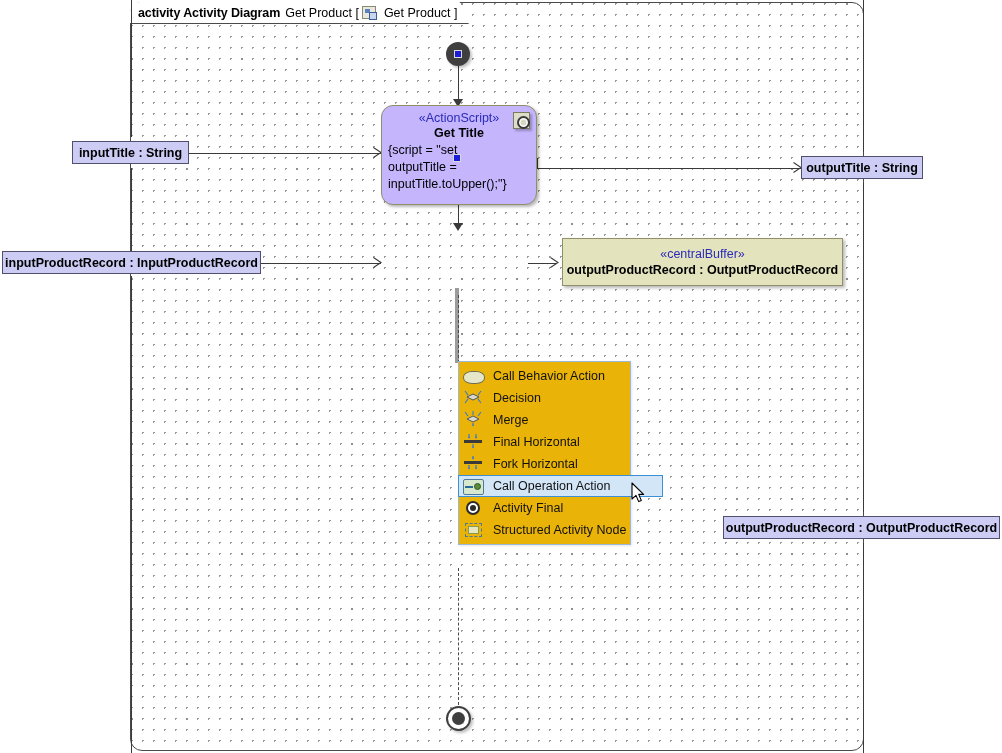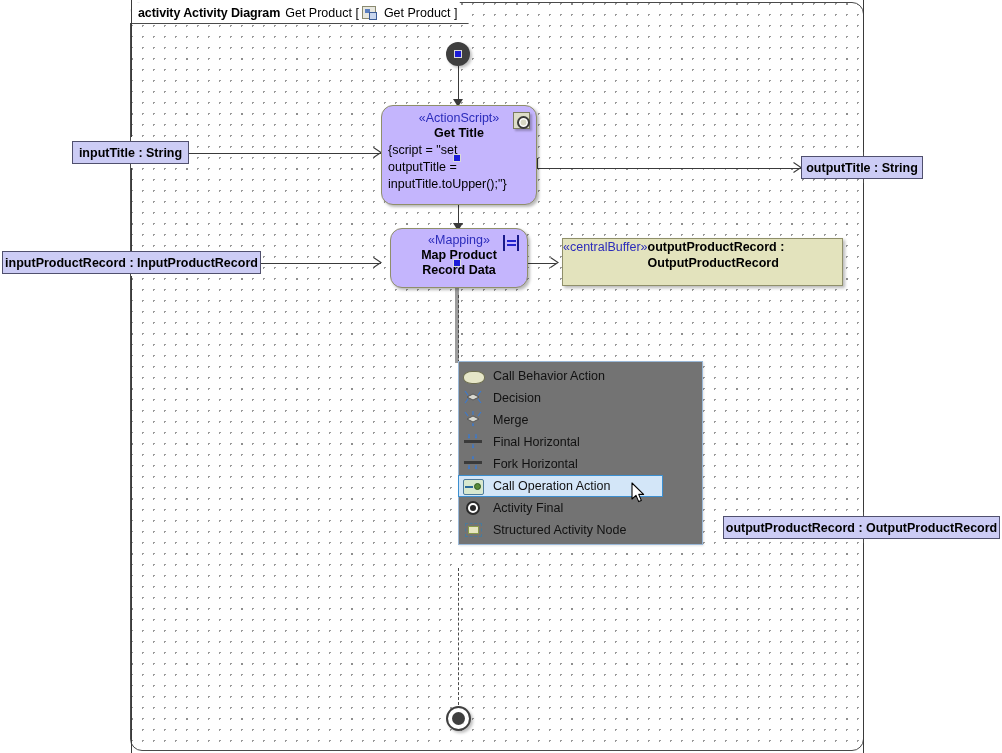--- a/index.html
+++ b/index.html
@@ -197,21 +197,22 @@
     white-space: nowrap;
     padding: 0 8px;
   }
 
   
   .buffer {
     background: #e3e3bd;
     border: 1.2px solid #8f8f6a;
     box-shadow: 2px 2px 3px rgba(0,0,0,0.28);
     display: flex;
-    flex-direction: row;
+    flex-direction: column;
+    align-items: center;
     justify-content: center;
   }
   .buffer .stereo { line-height: 16px; }
   .buffer .bname {
     font-size: 12.5px;
     font-weight: bold;
     color: #000;
     line-height: 16px;
   }
 
@@ -273,22 +274,22 @@
   .arrow-open {
     position: absolute;
     width: 9px; height: 11px;
   }
 
   
   #ctx-menu {
     position: absolute;
     left: 458px;
     top: 361px;
-    width: 245px;
-    background: #737373;
+    width: 173px;
+    background: #eab308;
     border: 1px solid #9ab8d8;
     box-sizing: border-box;
     padding: 3px 0 3px 0;
     z-index: 40;
     box-shadow: 1px 1px 2px rgba(0,0,0,0.10);
   }
   .menu-item {
     height: 22px;
     display: flex;
     align-items: center;
@@ -469,30 +470,20 @@
   <div class="node action" style="left:381px; top:105px; width:156px; height:100px;">
     <div class="stereo">«ActionScript»</div>
     <div class="action-name">Get Title</div>
     <div class="action-body">{script = "set</div>
     <div class="action-body">outputTitle =</div>
     <div class="action-body">inputTitle.toUpper();"}</div>
     <div class="node-icon icon-actionscript"></div>
     <div class="sel-handle" style="left:71px; top:48px;"></div>
   </div>
 
-  <div class="node action" style="left:390px; top:228px; width:138px; height:60px; padding-top:4px;">
-    <div class="stereo">«Mapping»</div>
-    <div class="action-name">Map Product</div>
-    <div class="action-name">Record Data</div>
-    <div class="node-icon icon-mapping">
-      <i class="b1"></i>
-        <i class="b2"></i>
-    </div>
-    <div class="sel-handle" style="left:62px; top:30px;"></div>
-  </div>
 
   <div class="node buffer" style="left:562px; top:238px; width:281px; height:48px;">
     <div class="stereo">«centralBuffer»</div>
     <div class="bname">outputProductRecord : OutputProductRecord</div>
   </div>
 
   <div class="node pin" style="left:72px; top:141px; width:117px; height:23px;">inputTitle : String</div>
 
   <div class="node pin" style="left:2px; top:251px; width:259px; height:23px;">inputProductRecord : InputProductRecord</div>
 

